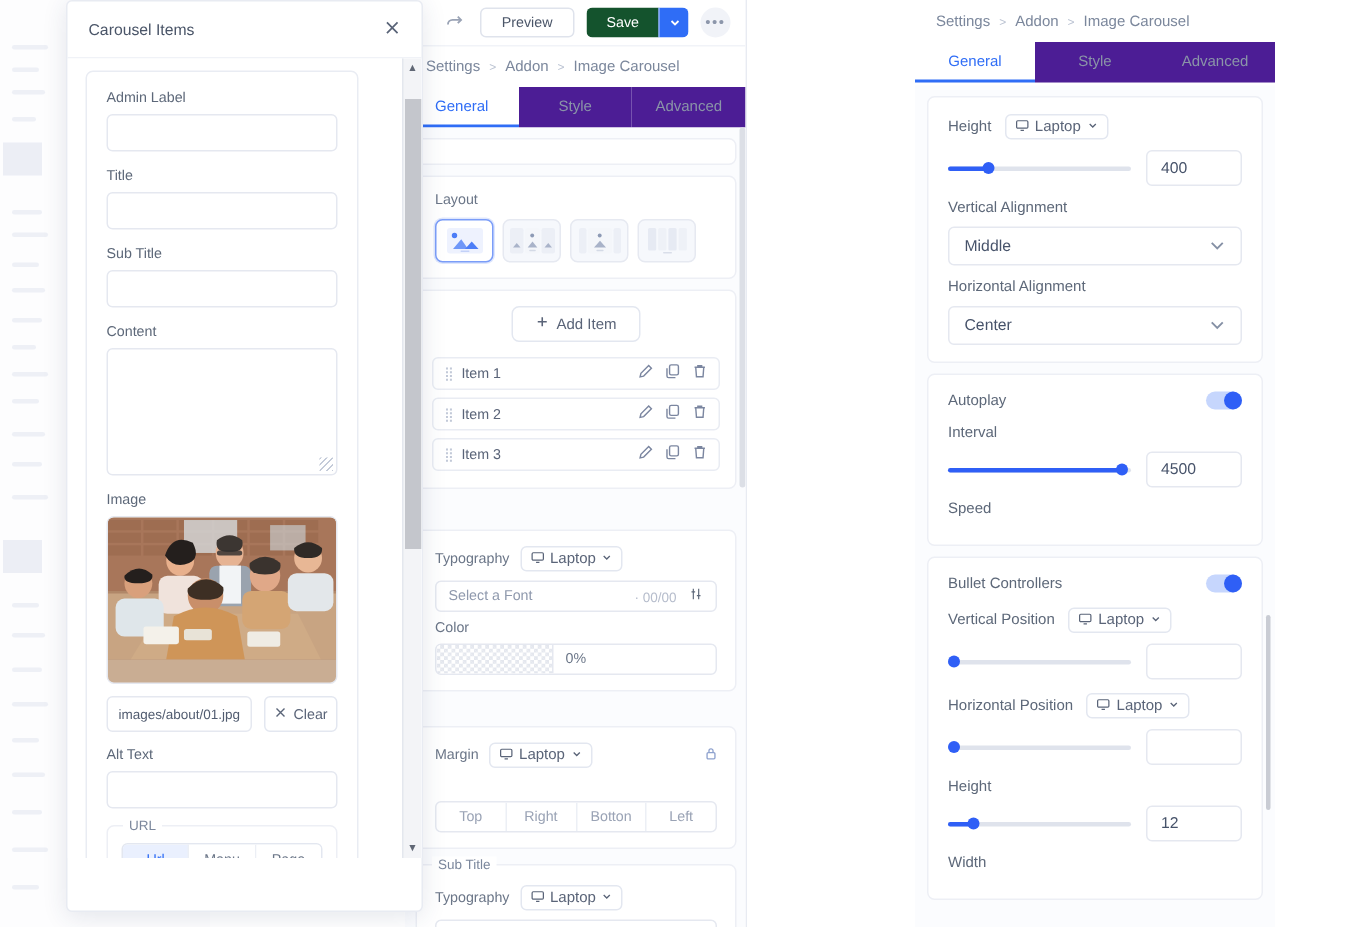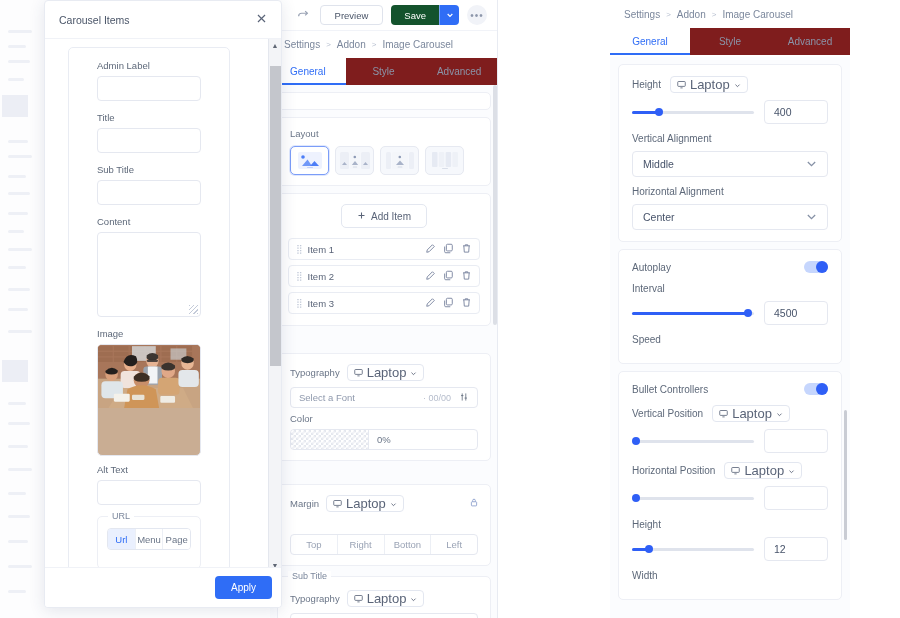--- a/index.html
+++ b/index.html
@@ -32,21 +32,21 @@
                 display:flex; align-items:center; justify-content:center; color:#fff; font-size:8px; }
   .btn-dots { width:20px; height:20px; border-radius:50%; background:#f1f3f8; color:#8d97ab;
               display:flex; align-items:center; justify-content:center; font-size:10px; letter-spacing:1px; }
 
   .crumb { height:28px; display:flex; align-items:center; gap:6px; padding:0 14px;
            font-size:10px; color:#7b879c; background:#fff; border-top:1px solid #f1f3f8; }
   .crumb .sep { color:#b9c1d1; font-size:8px; }
 
   .tabs { display:flex; height:27px; background:#f5f7fb; }
   .tab { flex:1; display:flex; align-items:center; justify-content:center;
-         font-size:10px; color:#8a94a8; position:relative; background:#7f1d1d; }
+         font-size:10px; color:#8a94a8; position:relative; background:#4c1d95; }
   .tab.active { background:#fff; color:#2f6df6; }
   .tab.active::after { content:""; position:absolute; left:0; right:0; bottom:0; height:2px; background:#2f6df6; }
 
   .ebody { position:absolute; left:0; top:85px; width:228px; height:533px; overflow:hidden; background:#fbfcfe; }
   .card { background:#fff; border:1px solid #edeff5; border-radius:5px; margin:7px; }
   .sec-pad { padding:10px 12px; }
   .lbl { font-size:9.5px; color:#6b7688; margin-bottom:7px; display:block; }
 
   .layout-row { display:flex; gap:6px; }
   .lay { width:39px; height:29px; border:1px solid #e6e9f1; border-radius:5px; background:#f6f8fc;
@@ -57,21 +57,21 @@
               background:#fff; display:flex; align-items:center; justify-content:center; gap:5px;
               font-size:10px; color:#5a6478; }
   .item-row { height:22px; margin:5px 10px; border:1px solid #e9ecf3; border-radius:4px; background:#fff;
               display:flex; align-items:center; padding:0 7px; }
   .item-row .grip { color:#c2c9d8; font-size:9px; letter-spacing:-1px; margin-right:6px; }
   .item-row .nm { font-size:9.5px; color:#5a6478; flex:1; }
   .item-row .acts { display:flex; gap:7px; color:#7b86a0; }
 
   .fld-row { display:flex; align-items:center; gap:7px; margin-bottom:6px; }
   .dev-pill { display:inline-flex; align-items:center; gap:4px; height:17px; padding:0 6px;
-              border:1px solid #e3e7f0; border-radius:4px; background:#fff; font-size:13px; color:#5a6478; }
+              border:1px solid #e3e7f0; border-radius:4px; background:#fff; font-size:10px; color:#5a6478; }
   .inp { height:21px; border:1px solid #e5e8f0; border-radius:4px; background:#fff;
          display:flex; align-items:center; padding:0 8px; font-size:9.5px; color:#8f99ad; }
   .font-sel { justify-content:space-between; }
   .font-sel .sz { color:#b6bdcc; font-size:9px; margin-left:auto; margin-right:8px; }
   .color-row { display:flex; height:21px; border:1px solid #e5e8f0; border-radius:4px; overflow:hidden; }
   .swatch { width:78px; border-right:1px solid #e5e8f0;
             background-image:
               linear-gradient(45deg,#e4e7ee 25%,transparent 25%,transparent 75%,#e4e7ee 75%),
               linear-gradient(45deg,#e4e7ee 25%,transparent 25%,transparent 75%,#e4e7ee 75%);
             background-size:5px 5px; background-position:0 0,2.5px 2.5px; background-color:#fff; }
@@ -110,21 +110,21 @@
   .toggle.on .dot { left:12px; background:#2f5ff6; }
   .pos-head { display:flex; align-items:center; gap:9px; margin-bottom:7px; }
 
   
   .modal { position:absolute; left:44px; top:0px; width:238px; height:608px; background:#fff;
            border:1px solid #e8ebf2; border-radius:4px; box-shadow:0 3px 16px rgba(40,55,95,.12); overflow:hidden; }
   .m-head { height:38px; display:flex; align-items:center; padding:0 14px; border-bottom:1px solid #f0f2f7; }
   .m-title { font-size:10.5px; color:#4a5568; }
   .m-x { margin-left:auto; font-size:12px; color:#5a6478; }
   .m-body { position:absolute; left:0; top:38px; width:238px; height:533px; overflow:hidden; background:#fff; }
-  .m-inner { margin:8px 10px 8px 23px; border:1px solid #e9ecf3; border-radius:5px; padding:12px 28px; width:162px; }
+  .m-inner { margin:8px 10px 8px 12px; border:1px solid #e9ecf3; border-radius:5px; padding:12px 13px; width:182px; }
   .m-lbl { font-size:9.5px; color:#5d6879; margin-bottom:5px; display:block; }
   .m-inp { height:25px; border:1px solid #e5e8f0; border-radius:4px; background:#fff;
            margin-bottom:11px; display:flex; align-items:center; padding:0 8px; font-size:9.5px; color:#9aa3b5; }
   .m-ta { height:85px; border:1px solid #e5e8f0; border-radius:4px; background:#fff; margin-bottom:11px; position:relative; }
   .m-ta .grip2 { position:absolute; right:2px; bottom:2px; width:9px; height:9px;
                  background:repeating-linear-gradient(135deg,#c4cbd9 0 1px,transparent 1px 3px); }
   .photo { height:112px; border:1px solid #e5e8f0; border-radius:5px; overflow:hidden; margin-bottom:8px; position:relative; background:#c9ad93; }
   .pr { display:flex; gap:8px; margin-bottom:10px; }
   .pname { flex:1; height:24px; border:1px solid #e5e8f0; border-radius:4px; background:#fff;
            display:flex; align-items:center; padding:0 7px; font-size:9px; color:#515c70; }
@@ -646,20 +646,29 @@
             <path d="M13 46 q11 -11 22 -1 q1 7 -11 7 q-12 0 -11 -6z" fill="#241f1d"></path>
             <rect x="6" y="64" width="38" height="30" rx="7" fill="#dfe6ea"></rect>
             <ellipse cx="77" cy="62" rx="14" ry="14" fill="#c98f6a"></ellipse>
             <path d="M63 56 q14 -14 28 -1 q2 10 -14 10 q-16 0 -14 -9z" fill="#3d2f24"></path>
             <path d="M52 78 q25 -14 50 0 l6 34 H46 z" fill="#cf9558"></path>
             <rect x="28" y="86" width="28" height="14" rx="2" fill="#f4f1ea"></rect>
             <rect x="110" y="90" width="26" height="12" rx="2" fill="#efece4"></rect>
             <rect x="60" y="88" width="22" height="9" rx="2" fill="#e8e3d7"></rect>
           </svg>
         </div>
+        <div class="pr">
+          <div class="pname">images/about/01.jpg</div>
+          <div class="pclear">
+            <span><svg width="8" height="8" viewBox="0 0 12 12" fill="none" stroke="currentColor" stroke-width="1.4">
+                  <path d="M2 2l8 8M10 2l-8 8"></path>
+                </svg></span>
+            <span>Clear</span>
+          </div>
+        </div>
 
         <span class="m-lbl">Alt Text</span>
         <div class="m-inp"></div>
 
         <div class="fs" style="margin:2px 0 0;padding:11px 9px 9px">
           <span class="fs-leg">URL</span>
           <div class="seg">
             <div class="on">Url</div>
             <div>Menu</div>
             <div>Page</div>
@@ -668,18 +677,15 @@
         </div>
       </div>
     </div>
 
     <div class="m-sb">
       <div class="ar">▲</div>
       <div class="thumb"></div>
       <div class="ar dn">▼</div>
     </div>
 
-    <div class="m-foot">
-      <div class="apply">Apply</div>
-    </div>
   </div>
 
 </div>
 
 </body></html>

